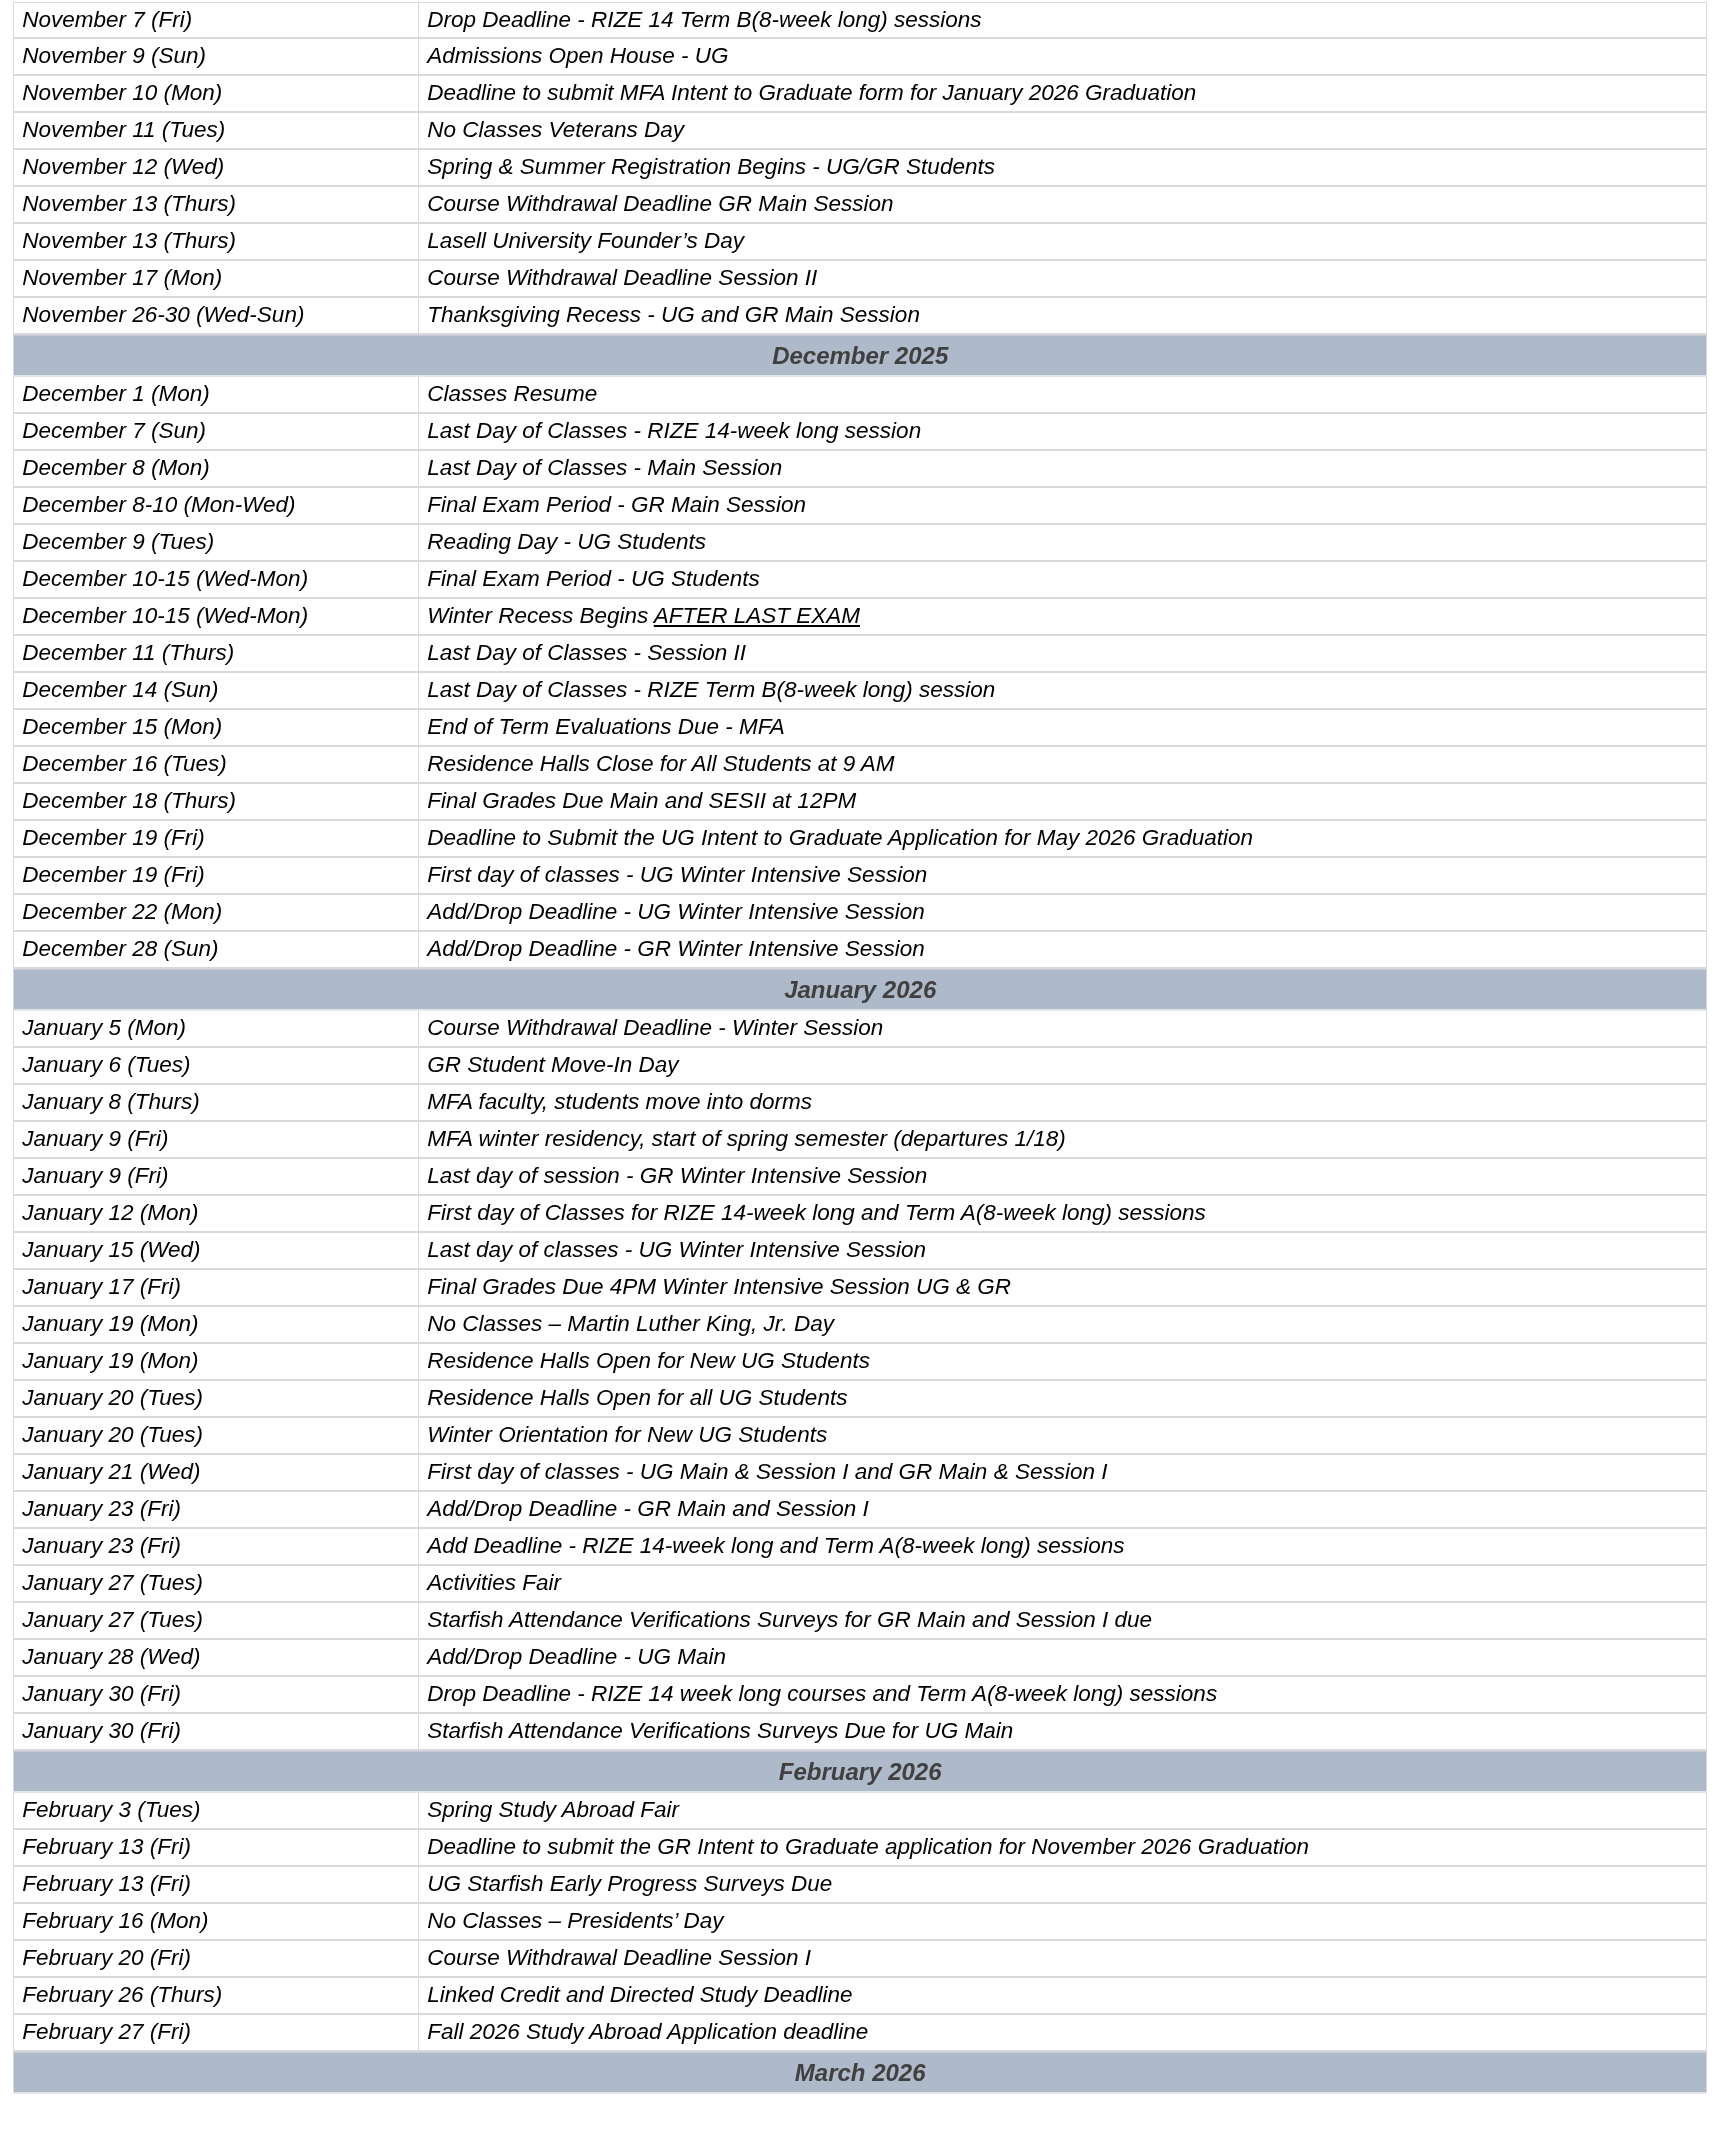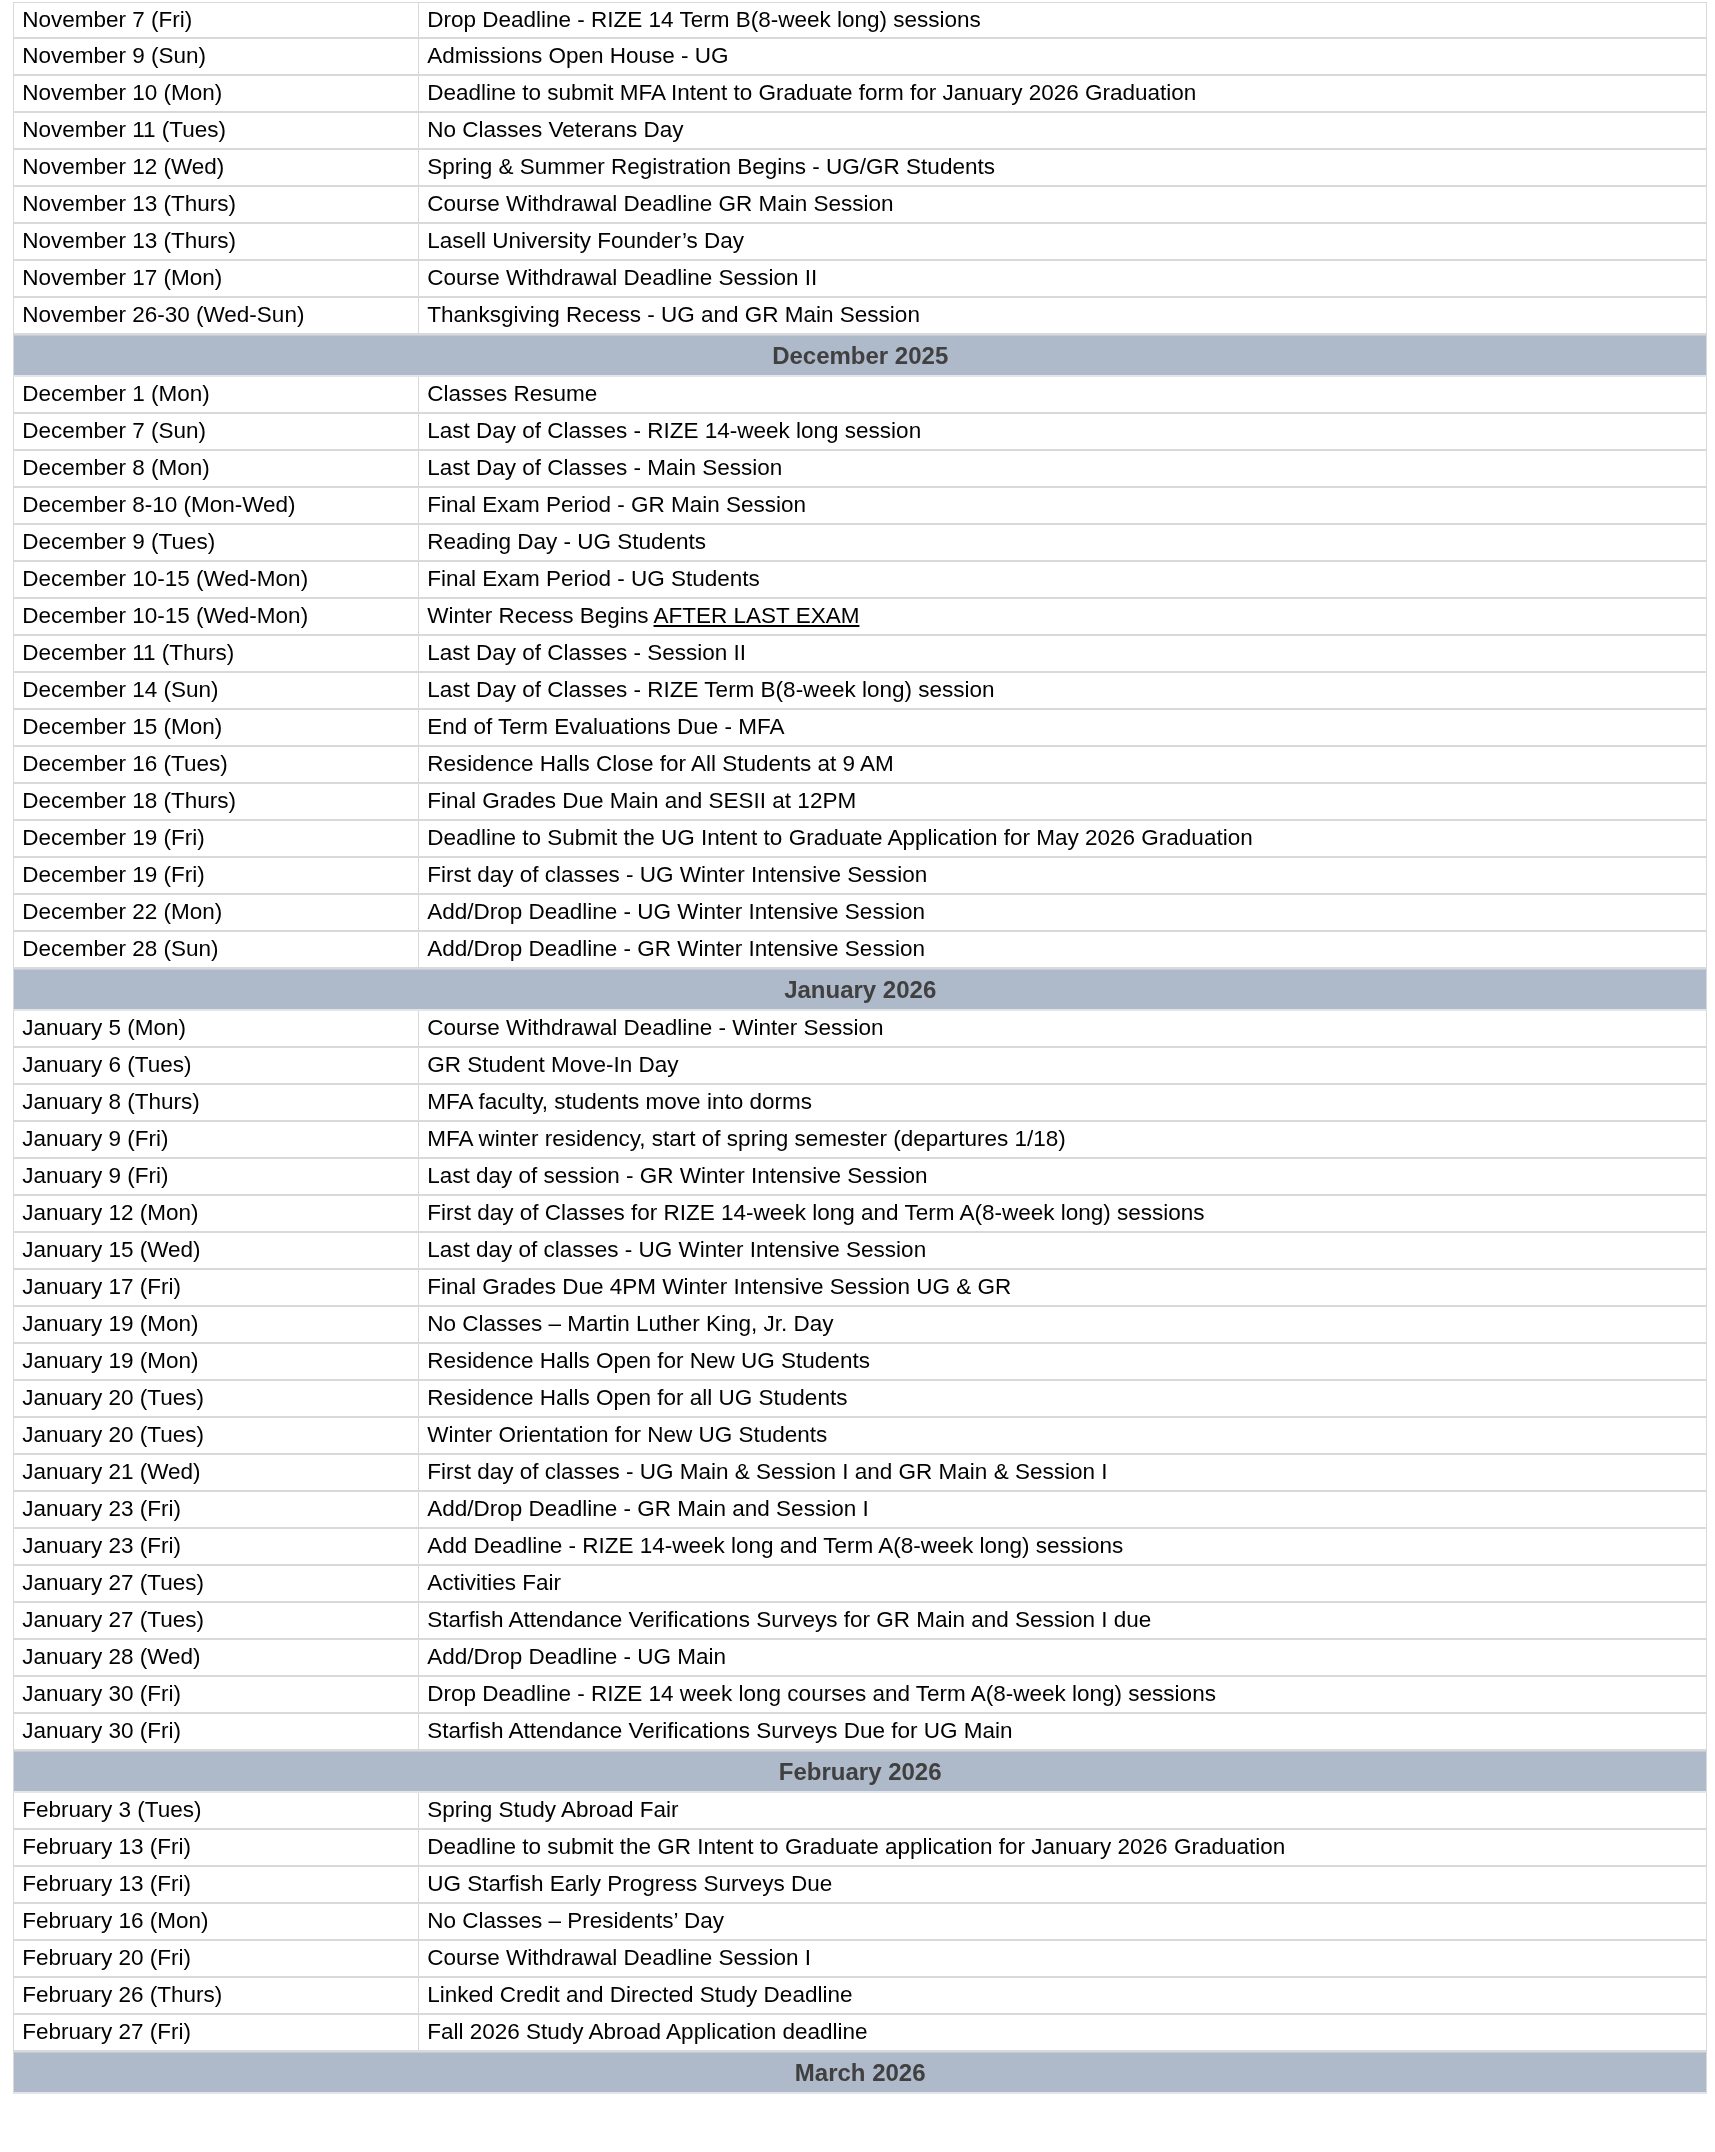--- a/index.html
+++ b/index.html
@@ -16,20 +16,21 @@
   }
 
   #calendar-table {
     position: absolute;
     left: 13.2px;
     top: 1.8px;
     width: 1694px;
     border-collapse: separate;
     border-spacing: 0;
     table-layout: fixed;
+    font-style: italic;
   }
 
   
   col.col-date  { width: 406px; }
   col.col-event { width: 1288px; }
 
   tr.event-row > td {
     height: 37px;
     box-sizing: border-box;
     background: #ffffff;
@@ -267,21 +268,21 @@
       </tr>
       <tr class="month-row">
         <td class="month-header" colspan="2">February 2026</td>
       </tr>
       <tr class="event-row">
         <td class="cell-date">February 3 (Tues)</td>
         <td class="cell-event">Spring Study Abroad Fair</td>
       </tr>
       <tr class="event-row">
         <td class="cell-date">February 13 (Fri)</td>
-        <td class="cell-event">Deadline to submit the GR Intent to Graduate application for January 2026 Graduation</td>
+        <td class="cell-event">Deadline to submit the GR Intent to Graduate application for November 2026 Graduation</td>
       </tr>
       <tr class="event-row">
         <td class="cell-date">February 13 (Fri)</td>
         <td class="cell-event">UG Starfish Early Progress Surveys Due</td>
       </tr>
       <tr class="event-row">
         <td class="cell-date">February 16 (Mon)</td>
         <td class="cell-event">No Classes – Presidents’ Day</td>
       </tr>
       <tr class="event-row">

